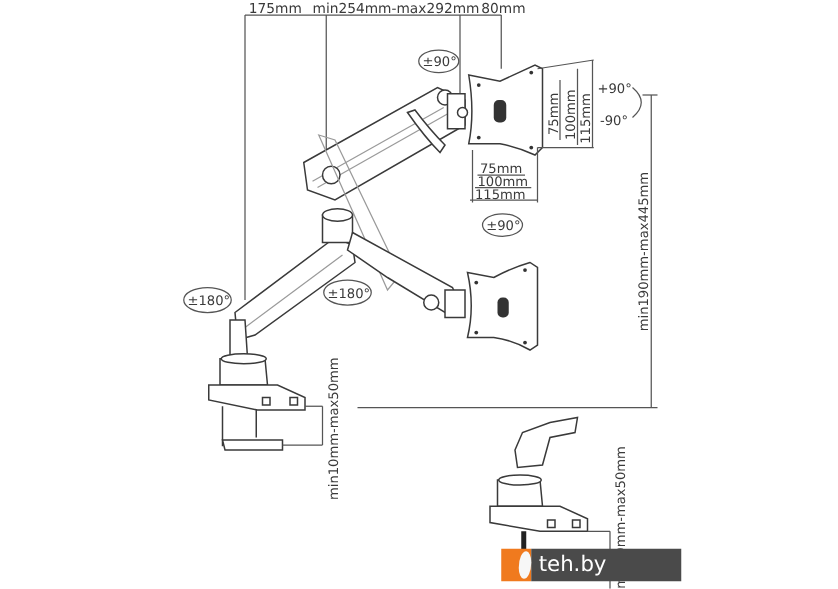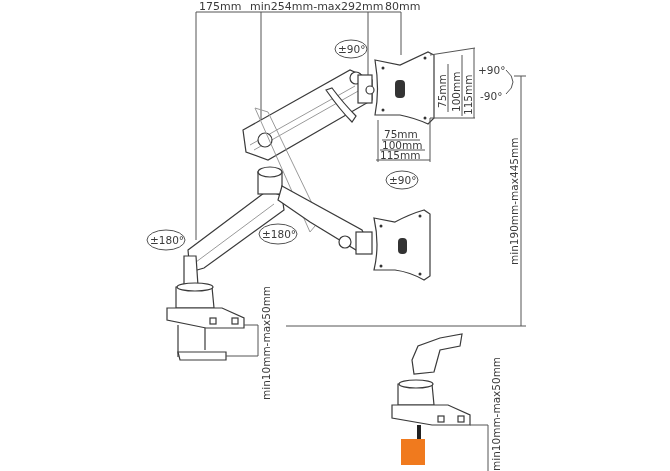--- a/index.html
+++ b/index.html
@@ -151,13 +151,14 @@
     <rect class="part" x="458" y="416" width="6" height="6"></rect>
     <rect x="417" y="425" width="4" height="20" fill="#222"></rect>
     <line class="ln" x1="470" y1="425" x2="488" y2="425"></line>
     <line class="ln" x1="488" y1="425" x2="488" y2="471"></line>
   </g>
   <text class="dim" transform="translate(500,471) rotate(-90)">min10mm-max50mm</text>
 </svg>
 
 <div id="watermark">
   <div id="wm-orange"></div>
+  <div id="wm-dark"><span id="wm-leaf"></span><span>teh.by</span></div>
 </div>
 
 </body></html>

